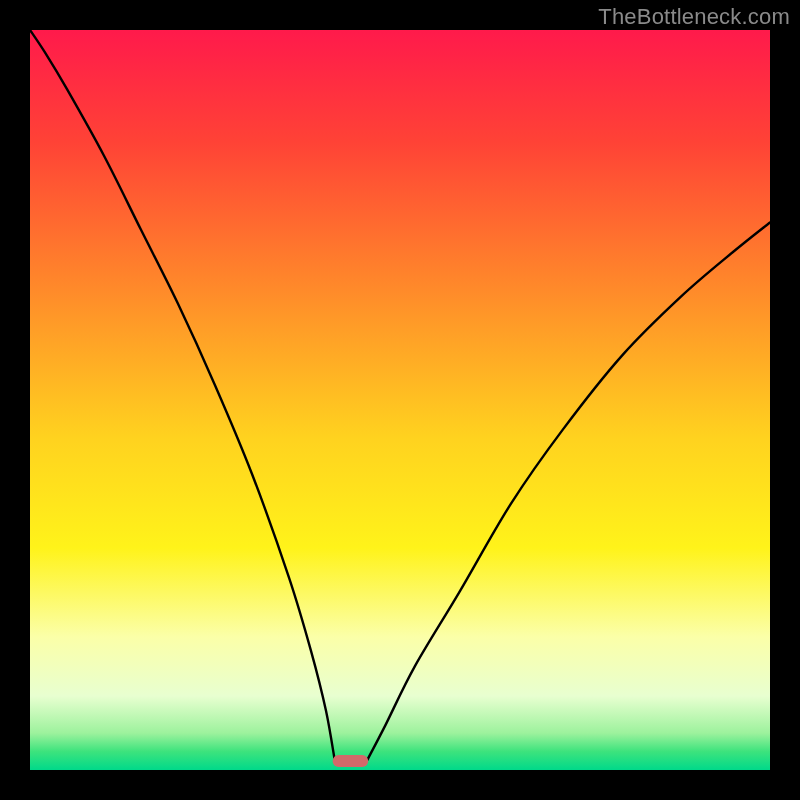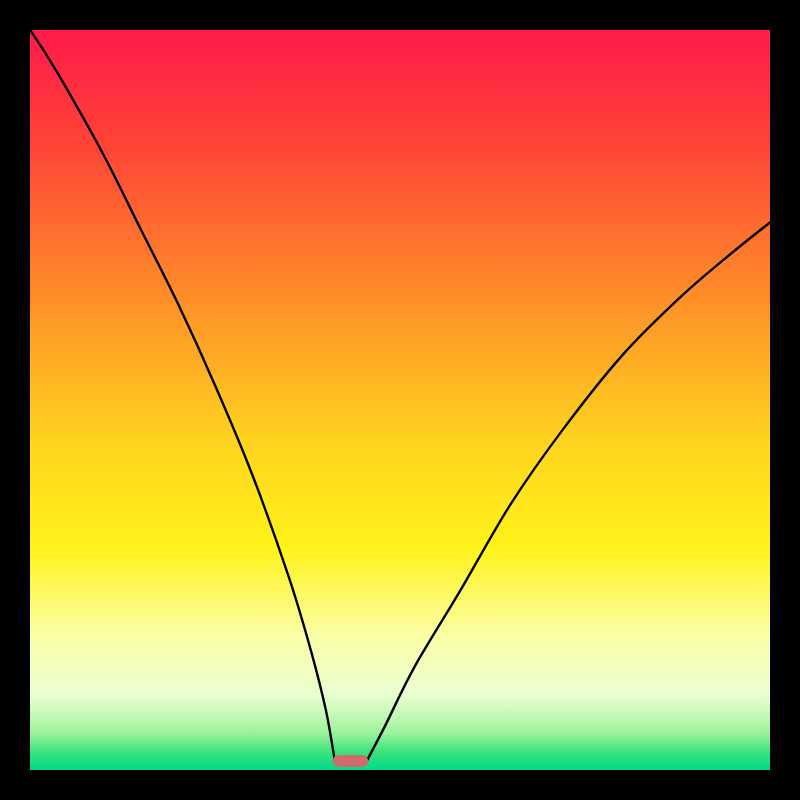--- a/index.html
+++ b/index.html
@@ -57,13 +57,14 @@
             <stop offset="97.5%" stop-color="#3de37d"></stop>
             <stop offset="100%" stop-color="#00d98a"></stop>
           </linearGradient>
         </defs>
         <rect x="0" y="0" width="740" height="740" fill="url(#bg-grad)"></rect>
         <path d="M 0 0 C 2.466666666666667 3.7000000000000077, 8.633333333333333 12.33333333333339, 14.8 22.200000000000045 C 20.96666666666667 32.0666666666667, 27.133333333333333 41.933333333333266, 37 59.19999999999993 C 46.86666666666667 76.4666666666666, 61.666666666666664 102.36666666666672, 74 125.80000000000007 C 86.33333333333333 149.23333333333343, 98.66666666666667 175.1333333333334, 111 199.80000000000007 C 123.33333333333333 224.46666666666673, 135.66666666666666 247.90000000000003, 148 273.8 C 160.33333333333334 299.7, 172.66666666666666 326.8333333333333, 185 355.2 C 197.33333333333334 383.56666666666666, 209.66666666666666 411.93333333333334, 222 444 C 234.33333333333334 476.06666666666666, 249.13333333333333 518, 259 547.6 C 268.8666666666667 577.2, 275.0333333333333 599.4000000000001, 281.2 621.6 C 287.3666666666667 643.8, 292.05333333333334 662.5466666666666, 296 680.8 C 299.94666666666666 699.0533333333333, 303.40000000000003 722.7333333333333, 304.88000000000005 731.12" fill="none" stroke="#000" stroke-width="2.4" stroke-linecap="round"></path>
         <path d="M 336.7 731.12 C 339.7833333333333 725.2, 347.18333333333334 711.3866666666667, 355.2 695.6 C 363.21666666666664 679.8133333333334, 372.4666666666667 658.6, 384.8 636.4 C 397.1333333333333 614.1999999999999, 413.16666666666663 589.5333333333333, 429.2 562.4 C 445.23333333333335 535.2666666666667, 463.73333333333335 500.73333333333335, 481 473.6 C 498.26666666666665 446.4666666666667, 514.3 424.26666666666665, 532.8 399.59999999999997 C 551.3 374.9333333333333, 572.2666666666667 347.79999999999995, 592 325.59999999999997 C 611.7333333333333 303.4, 632.7 283.66666666666663, 651.2 266.4 C 669.7 249.13333333333333, 688.2 234.33333333333334, 703 222 C 717.8 209.66666666666666, 733.8333333333334 197.33333333333331, 740 192.39999999999998" fill="none" stroke="#000" stroke-width="2.4" stroke-linecap="round"></path>
         <rect x="302.66" y="725" width="35.52" height="12" rx="6" fill="#d26a6a"></rect>
       </svg>
   </div>
+  <div class="watermark">TheBottleneck.com</div>
 </div>
 
 </body></html>

